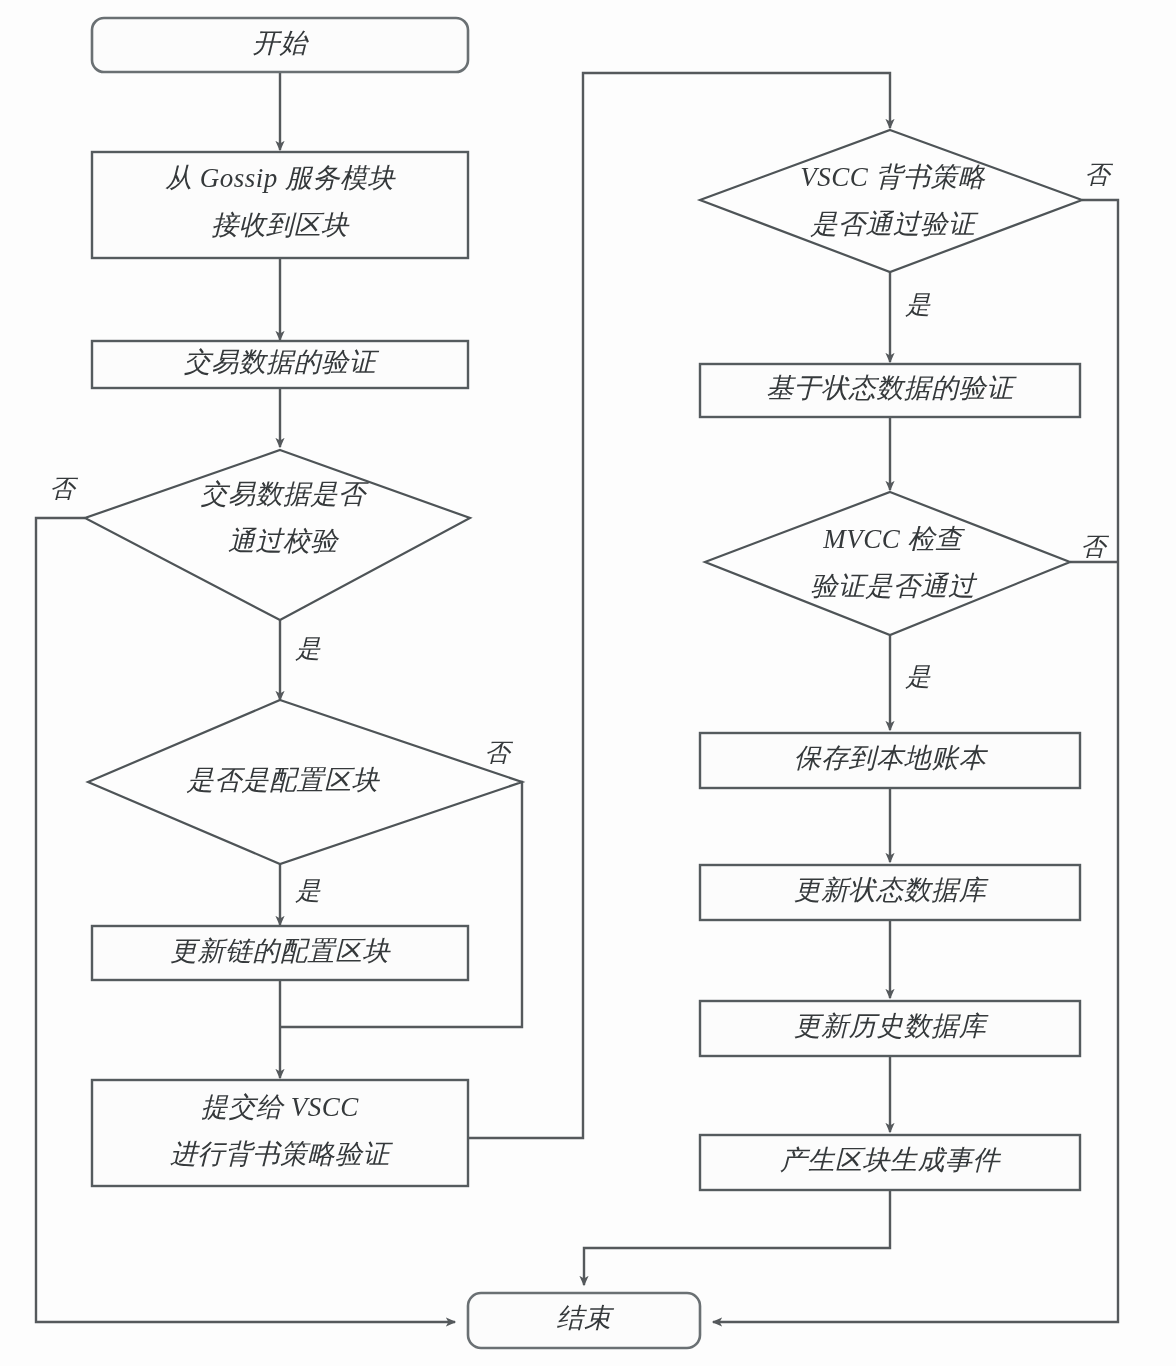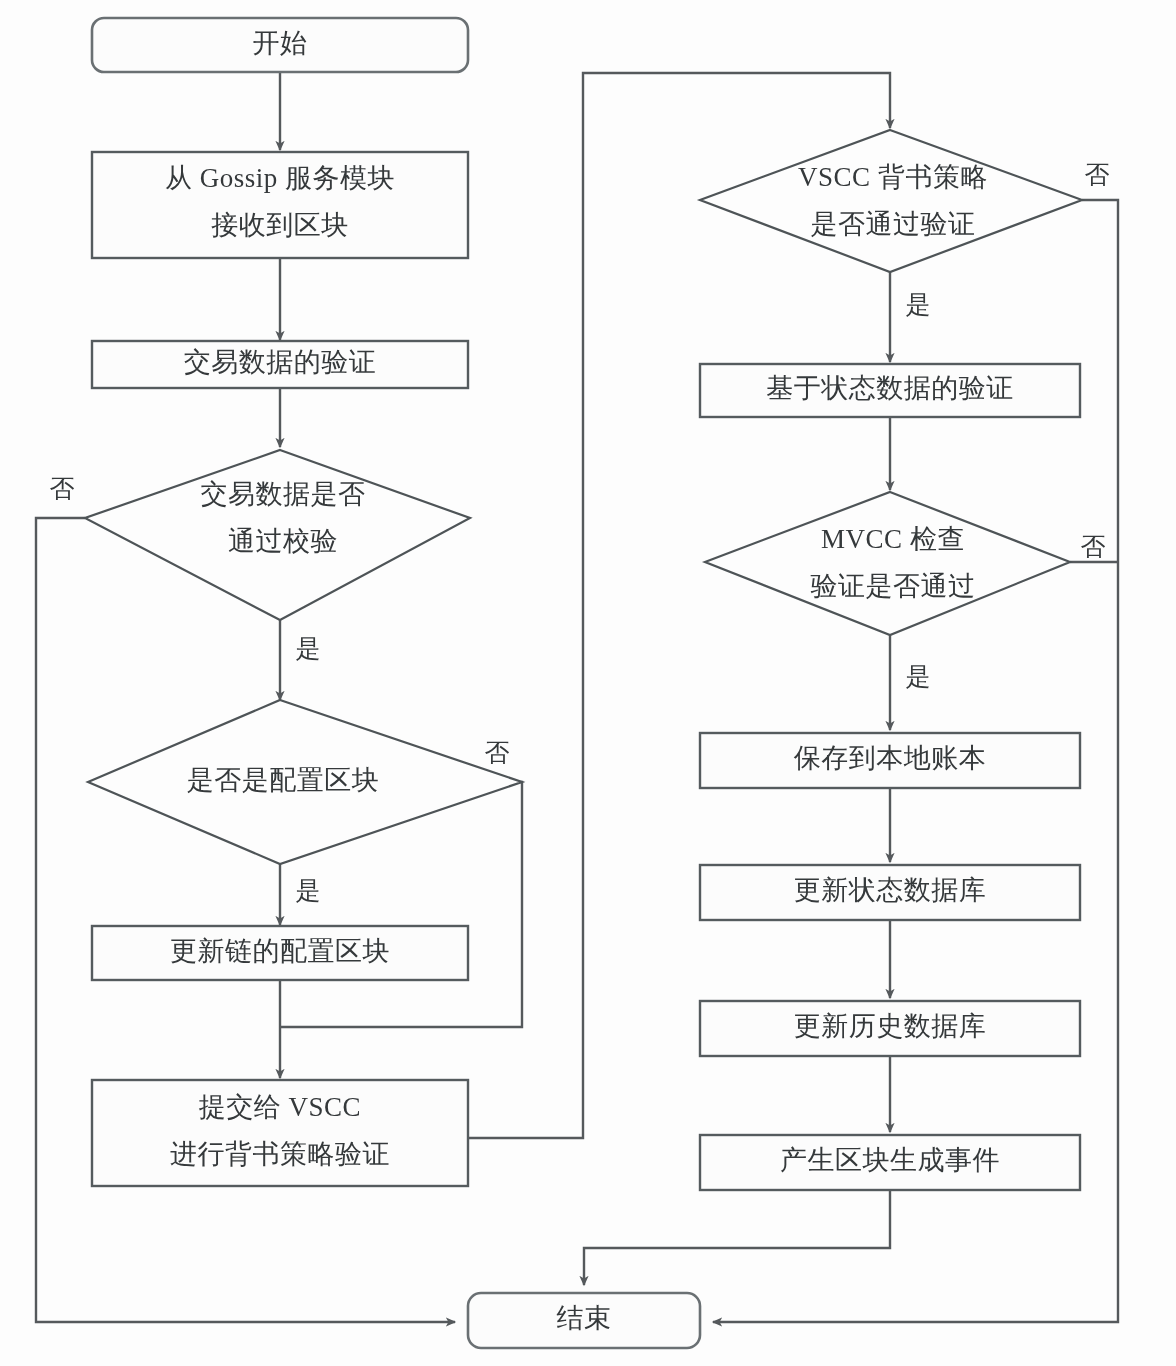--- a/index.html
+++ b/index.html
@@ -12,20 +12,21 @@
     width: 1176px;
     height: 1366px;
     font-family: "Liberation Serif", "DejaVu Serif", serif;
     overflow: hidden;
   }
   #flow-root {
     position: relative;
     width: 1176px;
     height: 1366px;
     background: #fdfdfd;
+    font-style: italic;
   }
   svg#flow-svg {
     position: absolute;
     left: 0;
     top: 0;
     width: 1176px;
     height: 1366px;
     display: block;
   }
   .node-shape {

